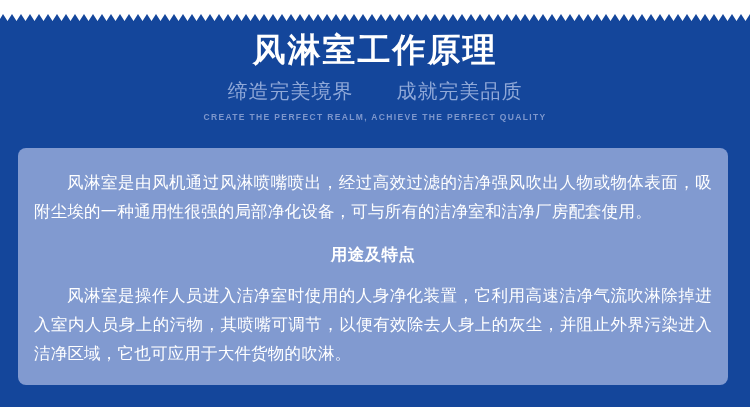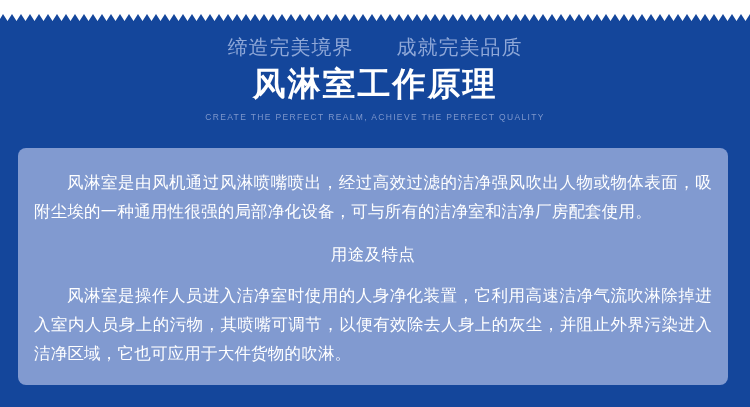--- a/index.html
+++ b/index.html
@@ -67,21 +67,21 @@
   }
   #subtitle-gap {
     display: inline-block;
     width: 34px;
   }
 
   #english-tagline {
     margin-top: 5px;
     color: #7e97cc;
     font-size: 8.5px;
-    font-weight: normal;
+    font-weight: bold;
     letter-spacing: 1.35px;
     line-height: 12px;
     white-space: nowrap;
   }
 
   
   #content-panel {
     position: absolute;
     left: 18px;
     top: 148px;
@@ -105,20 +105,21 @@
     letter-spacing: 0.2px;
   }
 
   #section-heading {
     color: #ffffff;
     font-size: 16.5px;
     line-height: 29px;
     text-align: center;
     margin: 14px 0 0 0;
     letter-spacing: 0.4px;
+    font-weight: bold;
   }
 
   #paragraph-two {
     margin-top: 12px;
   }
 </style>
 </head>
 <body>
 
 <div id="banner">
@@ -143,27 +144,27 @@
       L241.5,21 L237,14 L232.5,21 L228,14 L223.5,21 L219,14 L214.5,21 L210,14
       L205.5,21 L201,14 L196.5,21 L192,14 L187.5,21 L183,14 L178.5,21 L174,14
       L169.5,21 L165,14 L160.5,21 L156,14 L151.5,21 L147,14 L142.5,21 L138,14
       L133.5,21 L129,14 L124.5,21 L120,14 L115.5,21 L111,14 L106.5,21 L102,14
       L97.5,21 L93,14 L88.5,21 L84,14 L79.5,21 L75,14 L70.5,21 L66,14
       L61.5,21 L57,14 L52.5,21 L48,14 L43.5,21 L39,14 L34.5,21 L30,14
       L25.5,21 L21,14 L16.5,21 L12,14 L7.5,21 L3,14 L0,19 Z"></path>
   </svg>
 
   <div id="header">
+    <div id="main-title">风淋室工作原理</div>
+
     <div id="subtitle-row">
       <span class="subtitle-phrase">缔造完美境界</span>
       <span id="subtitle-gap"></span>
       <span class="subtitle-phrase">成就完美品质</span>
     </div>
-
-    <div id="main-title">风淋室工作原理</div>
 
     <div id="english-tagline">CREATE THE PERFECT REALM, ACHIEVE THE PERFECT QUALITY</div>
   </div>
 
   <div id="content-panel">
     <p class="body-paragraph">风淋室是由风机通过风淋喷嘴喷出，经过高效过滤的洁净强风吹出人物或物体表面，吸附尘埃的一种通用性很强的局部净化设备，可与所有的洁净室和洁净厂房配套使用。</p>
 
     <div id="section-heading">用途及特点</div>
 
     <p class="body-paragraph" id="paragraph-two">风淋室是操作人员进入洁净室时使用的人身净化装置，它利用高速洁净气流吹淋除掉进入室内人员身上的污物，其喷嘴可调节，以便有效除去人身上的灰尘，并阻止外界污染进入洁净区域，它也可应用于大件货物的吹淋。</p>

